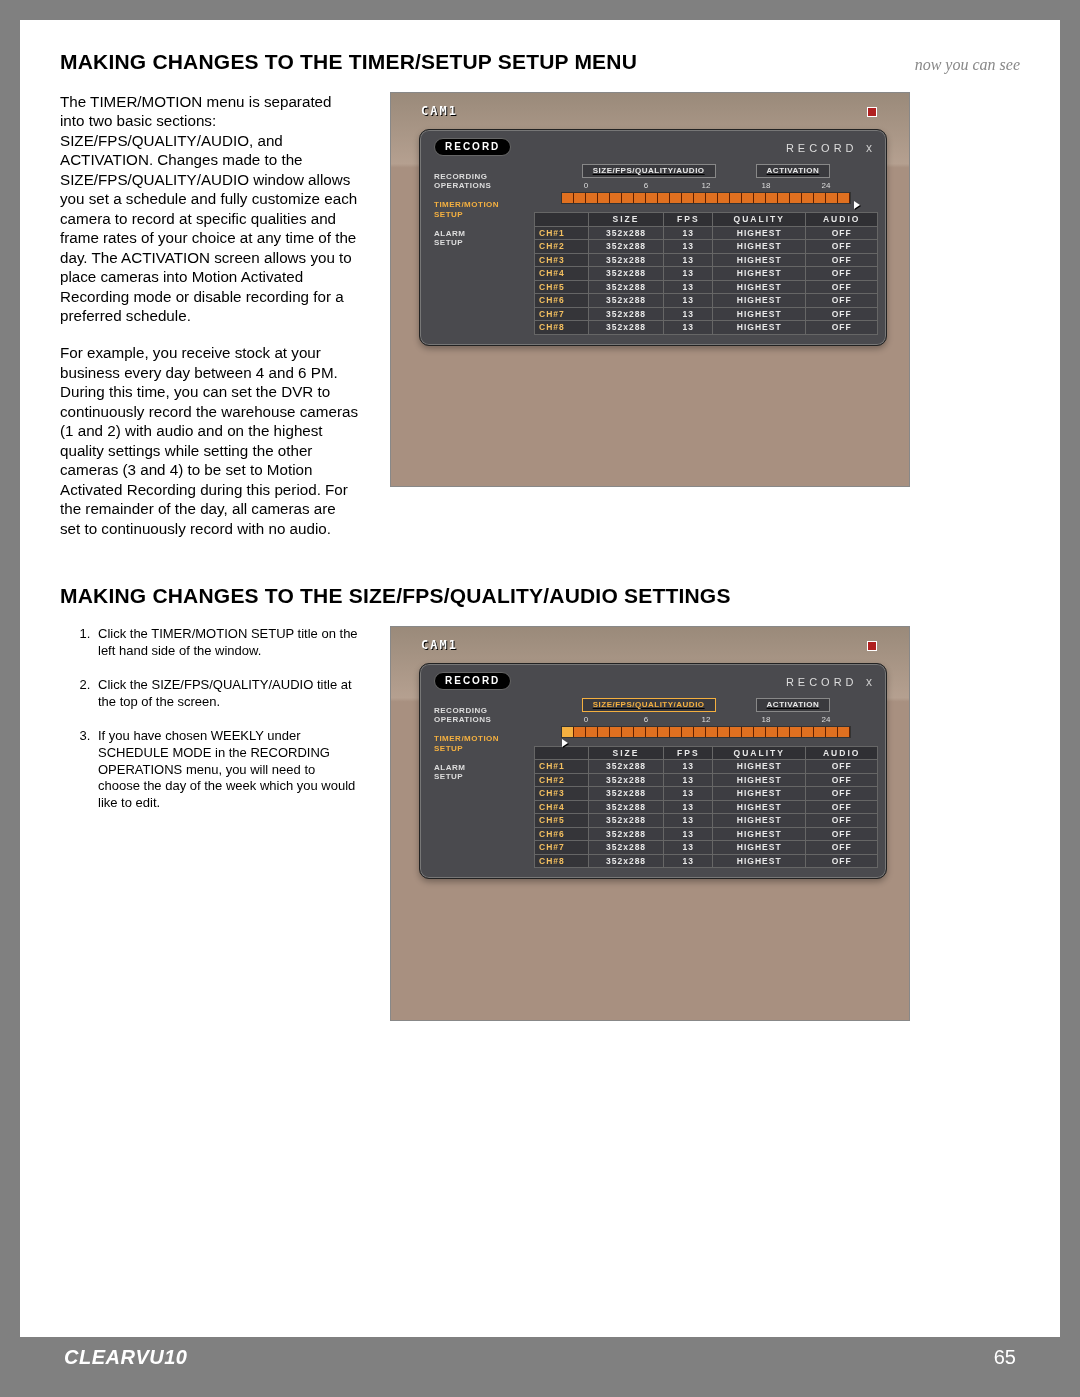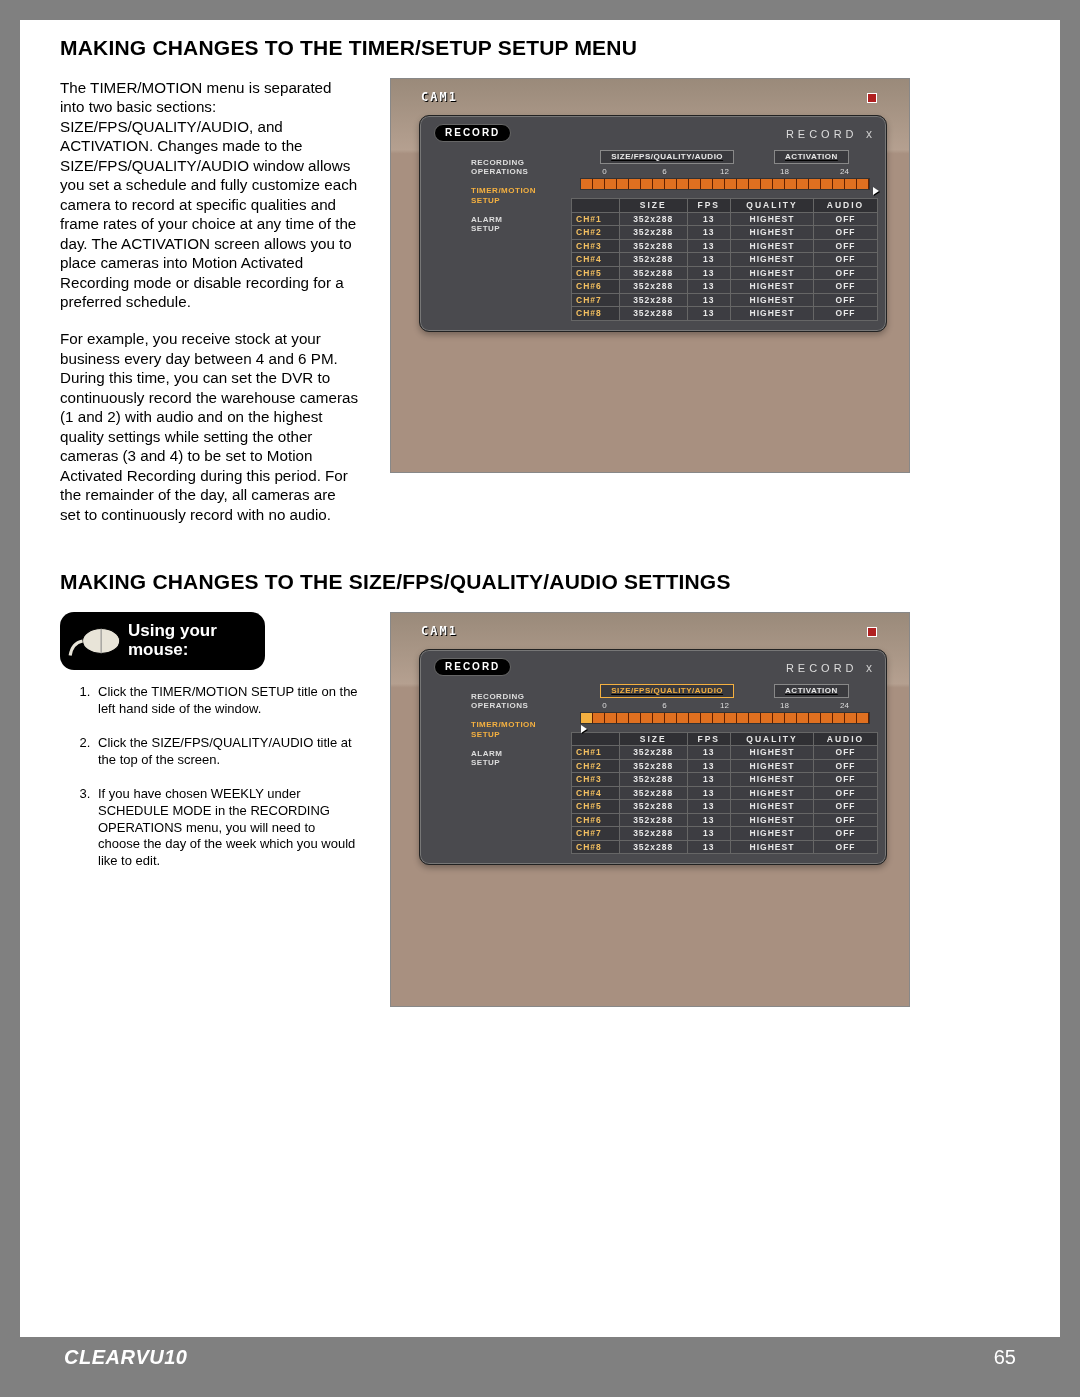--- a/index.html
+++ b/index.html
@@ -85,21 +85,21 @@
     padding: 8px 8px 10px 8px;
   }
   .panel-hdr { display: flex; align-items: center; justify-content: space-between; padding: 0 6px 6px 6px; }
   .pill {
     background: #000; color: #fff; font: 700 10px/1 Arial;
     letter-spacing: 2px; padding: 3px 10px; border-radius: 10px;
     border: 1px solid #666;
   }
   .hdr-right { color: #ddd; font: 400 11px/1 Arial; letter-spacing: 4px; }
   .hdr-x { color: #ccc; font: 400 12px/1 Arial; margin-left: 4px; }
-  .panel-body { display: flex; gap: 0; margin-left: 37px; }
+  .panel-body { display: flex; gap: 0; }
   .side {
     flex: 0 0 100px;
     font: 700 8px/1.15 Arial; letter-spacing: .5px;
     color: #ddd;
   }
   .side .grp { margin: 10px 0 0 6px; }
   .side .active { color: #f4b040; }
   .main { flex: 1; padding-left: 6px; }
   .tabs { display: flex; gap: 40px; justify-content: center; margin: 2px 0 2px 0; text-decoration: underline; }
   .tab {
@@ -141,20 +141,21 @@
     padding: 0 44px; color: #fff; gap: 32px;
   }
   .footer .model { font: italic 800 20px/1 "Arial Narrow", Arial; letter-spacing: .5px; }
   .footer .pnum { font: 400 20px/1 Arial; }
 </style>
 </head>
 <body>
 
 <div class="page">
 
+  <div class="hdr-tag">now you can see</div>
 
   <h2 class="section" style="margin-top:-24px">MAKING CHANGES TO THE TIMER/SETUP SETUP MENU</h2>
 
   <div class="row">
     <div class="col-text">
       <p>The TIMER/MOTION menu is separated into two basic sections:  SIZE/FPS/QUALITY/AUDIO, and ACTIVATION.  Changes made to the SIZE/FPS/QUALITY/AUDIO window allows you set a schedule and fully customize each camera to record at specific qualities and frame rates of your choice at any time of the day.  The ACTIVATION screen allows you to place cameras into Motion Activated Recording mode or disable recording for a preferred schedule.</p>
       <p>For example, you receive stock at your business every day between 4 and 6 PM.  During this time, you can set the DVR to continuously record the warehouse cameras (1 and 2) with audio and on the highest quality settings while setting the other cameras (3 and 4) to be set to Motion Activated Recording during this period.  For the remainder of the day, all cameras are set to continuously record with no audio.</p>
     </div>
     <div class="col-img">
 
@@ -294,28 +295,20 @@
           </div>
         </div>
       </div>
     </div>
   </div>
 
   <h2 class="section" style="margin-top:28px">MAKING CHANGES TO THE SIZE/FPS/QUALITY/AUDIO SETTINGS</h2>
 
   <div class="row">
     <div class="col-text">
-      <div class="mouse-badge">
-        <svg viewBox="0 0 60 40" width="62" height="44">
-          <ellipse cx="34" cy="20" rx="18" ry="12" fill="#e8e4d8" stroke="#000" stroke-width="1"></ellipse>
-          <path d="M34 8 v24" stroke="#888" stroke-width="1"></path>
-          <path d="M16 20 Q6 22 4 34" stroke="#e8e4d8" stroke-width="3" fill="none"></path>
-        </svg>
-        <div class="mb-text">Using your mouse:</div>
-      </div>
       <ol class="steps">
         <li>Click the TIMER/MOTION SETUP title on the left hand side of the window.</li>
         <li>Click the SIZE/FPS/QUALITY/AUDIO title at the top of the screen.</li>
         <li>If you have chosen WEEKLY under SCHEDULE MODE in the RECORDING OPERATIONS menu, you will need to choose the day of the week which you would like to edit.</li>
       </ol>
     </div>
     <div class="col-img">
 
       <div class="dvr">
         <div class="cam-label">CAM1</div>

